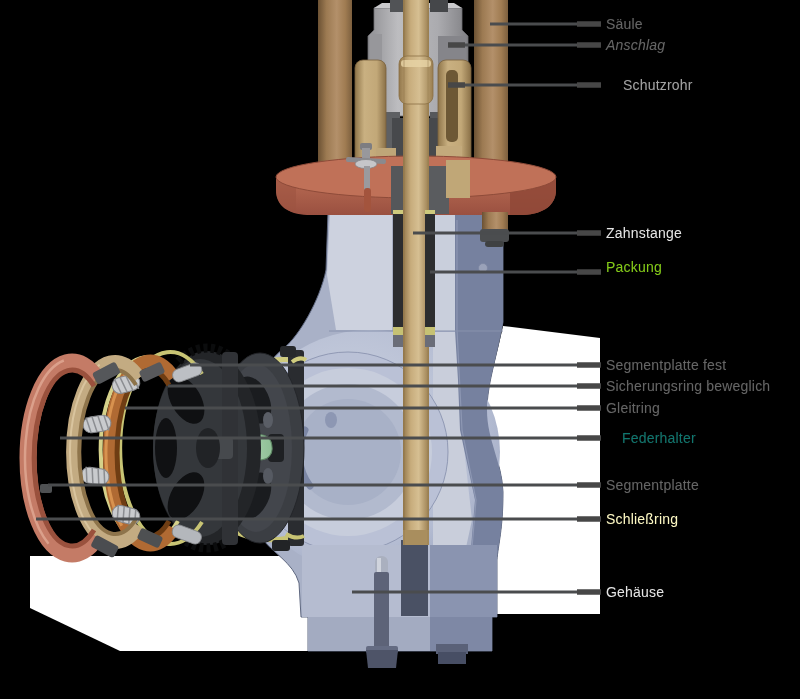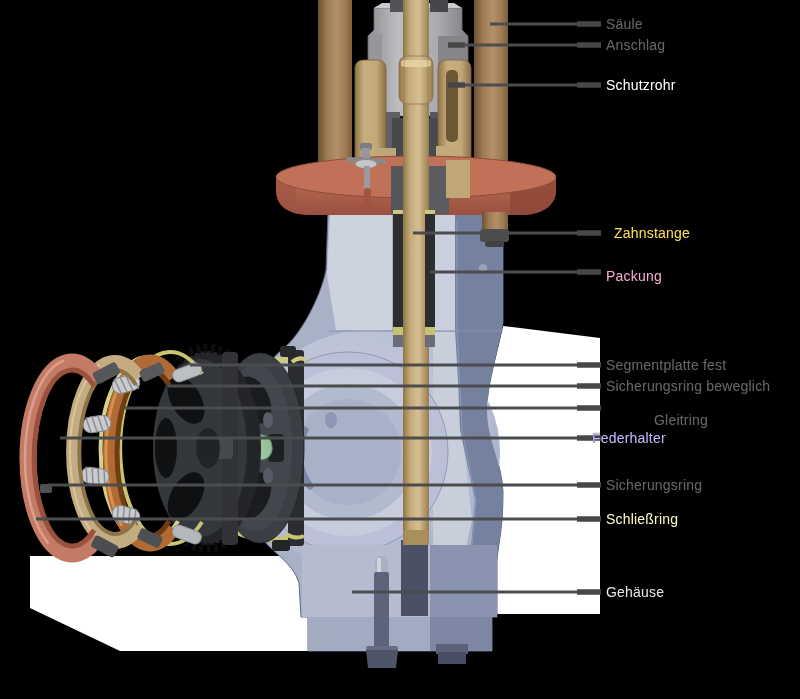--- a/index.html
+++ b/index.html
@@ -314,26 +314,26 @@
         <line x1="577" y1="485" x2="601" y2="485" stroke="#474747" stroke-width="5.5"></line>
         <line x1="36" y1="519" x2="601" y2="519" stroke="#4a4c4e" stroke-width="3"></line>
         <line x1="577" y1="519" x2="601" y2="519" stroke="#474747" stroke-width="5.5"></line>
         <line x1="352" y1="592" x2="601" y2="592" stroke="#4a4c4e" stroke-width="3"></line>
         <line x1="577" y1="592" x2="601" y2="592" stroke="#474747" stroke-width="5.5"></line>
       </g>
 </svg>
 
 <div id="labels-layer">
       <div class="part-label" style="left: 606px; top: 15px; color: rgb(101, 101, 101);">Säule</div>
-      <div class="part-label" style="left: 606px; top: 36px; color: rgb(101, 101, 101);">Anschlag</div>
-      <div class="part-label" style="left: 606px; top: 76px; color: #ffffff;">Schutzrohr</div>
-      <div class="part-label" style="left: 606px; top: 224px; color: #fde047; margin-left: 8px;">Zahnstange</div>
-      <div class="part-label" style="left: 606px; top: 267px; color: #f9a8d4;">Packung</div>
+      <div class="part-label" style="left: 606px; top: 36px; color: rgb(101, 101, 101); font-style: italic;">Anschlag</div>
+      <div class="part-label" style="left: 623px; top: 76px; color: #a3a3a3;">Schutzrohr</div>
+      <div class="part-label" style="left: 606px; top: 224px; color: #e5e5e5;">Zahnstange</div>
+      <div class="part-label" style="left: 606px; top: 258px; color: #84cc16;">Packung</div>
       <div class="part-label" style="left: 606px; top: 356px; color: rgb(101, 101, 101);">Segmentplatte fest</div>
       <div class="part-label" style="left: 606px; top: 377px; color: rgb(101, 101, 101);">Sicherungsring beweglich</div>
-      <div class="part-label" style="left: 606px; top: 411px; color: rgb(101, 101, 101); margin-left: 48px;">Gleitring</div>
-      <div class="part-label" style="left: 592px; top: 429px; color: #c4b5fd;">Federhalter</div>
-      <div class="part-label" style="left: 606px; top: 476px; color: rgb(101, 101, 101);">Sicherungsring</div>
+      <div class="part-label" style="left: 606px; top: 399px; color: rgb(101, 101, 101);">Gleitring</div>
+      <div class="part-label" style="left: 622px; top: 429px; color: #0f766e;">Federhalter</div>
+      <div class="part-label" style="left: 606px; top: 476px; color: rgb(101, 101, 101);">Segmentplatte</div>
       <div class="part-label" style="left: 606px; top: 510px; color: #fef9c3;">Schließring</div>
       <div class="part-label" style="left: 606px; top: 583px; color: #e5e5e5;">Gehäuse</div>
     </div>
 
 </div>
 
 </body></html>

